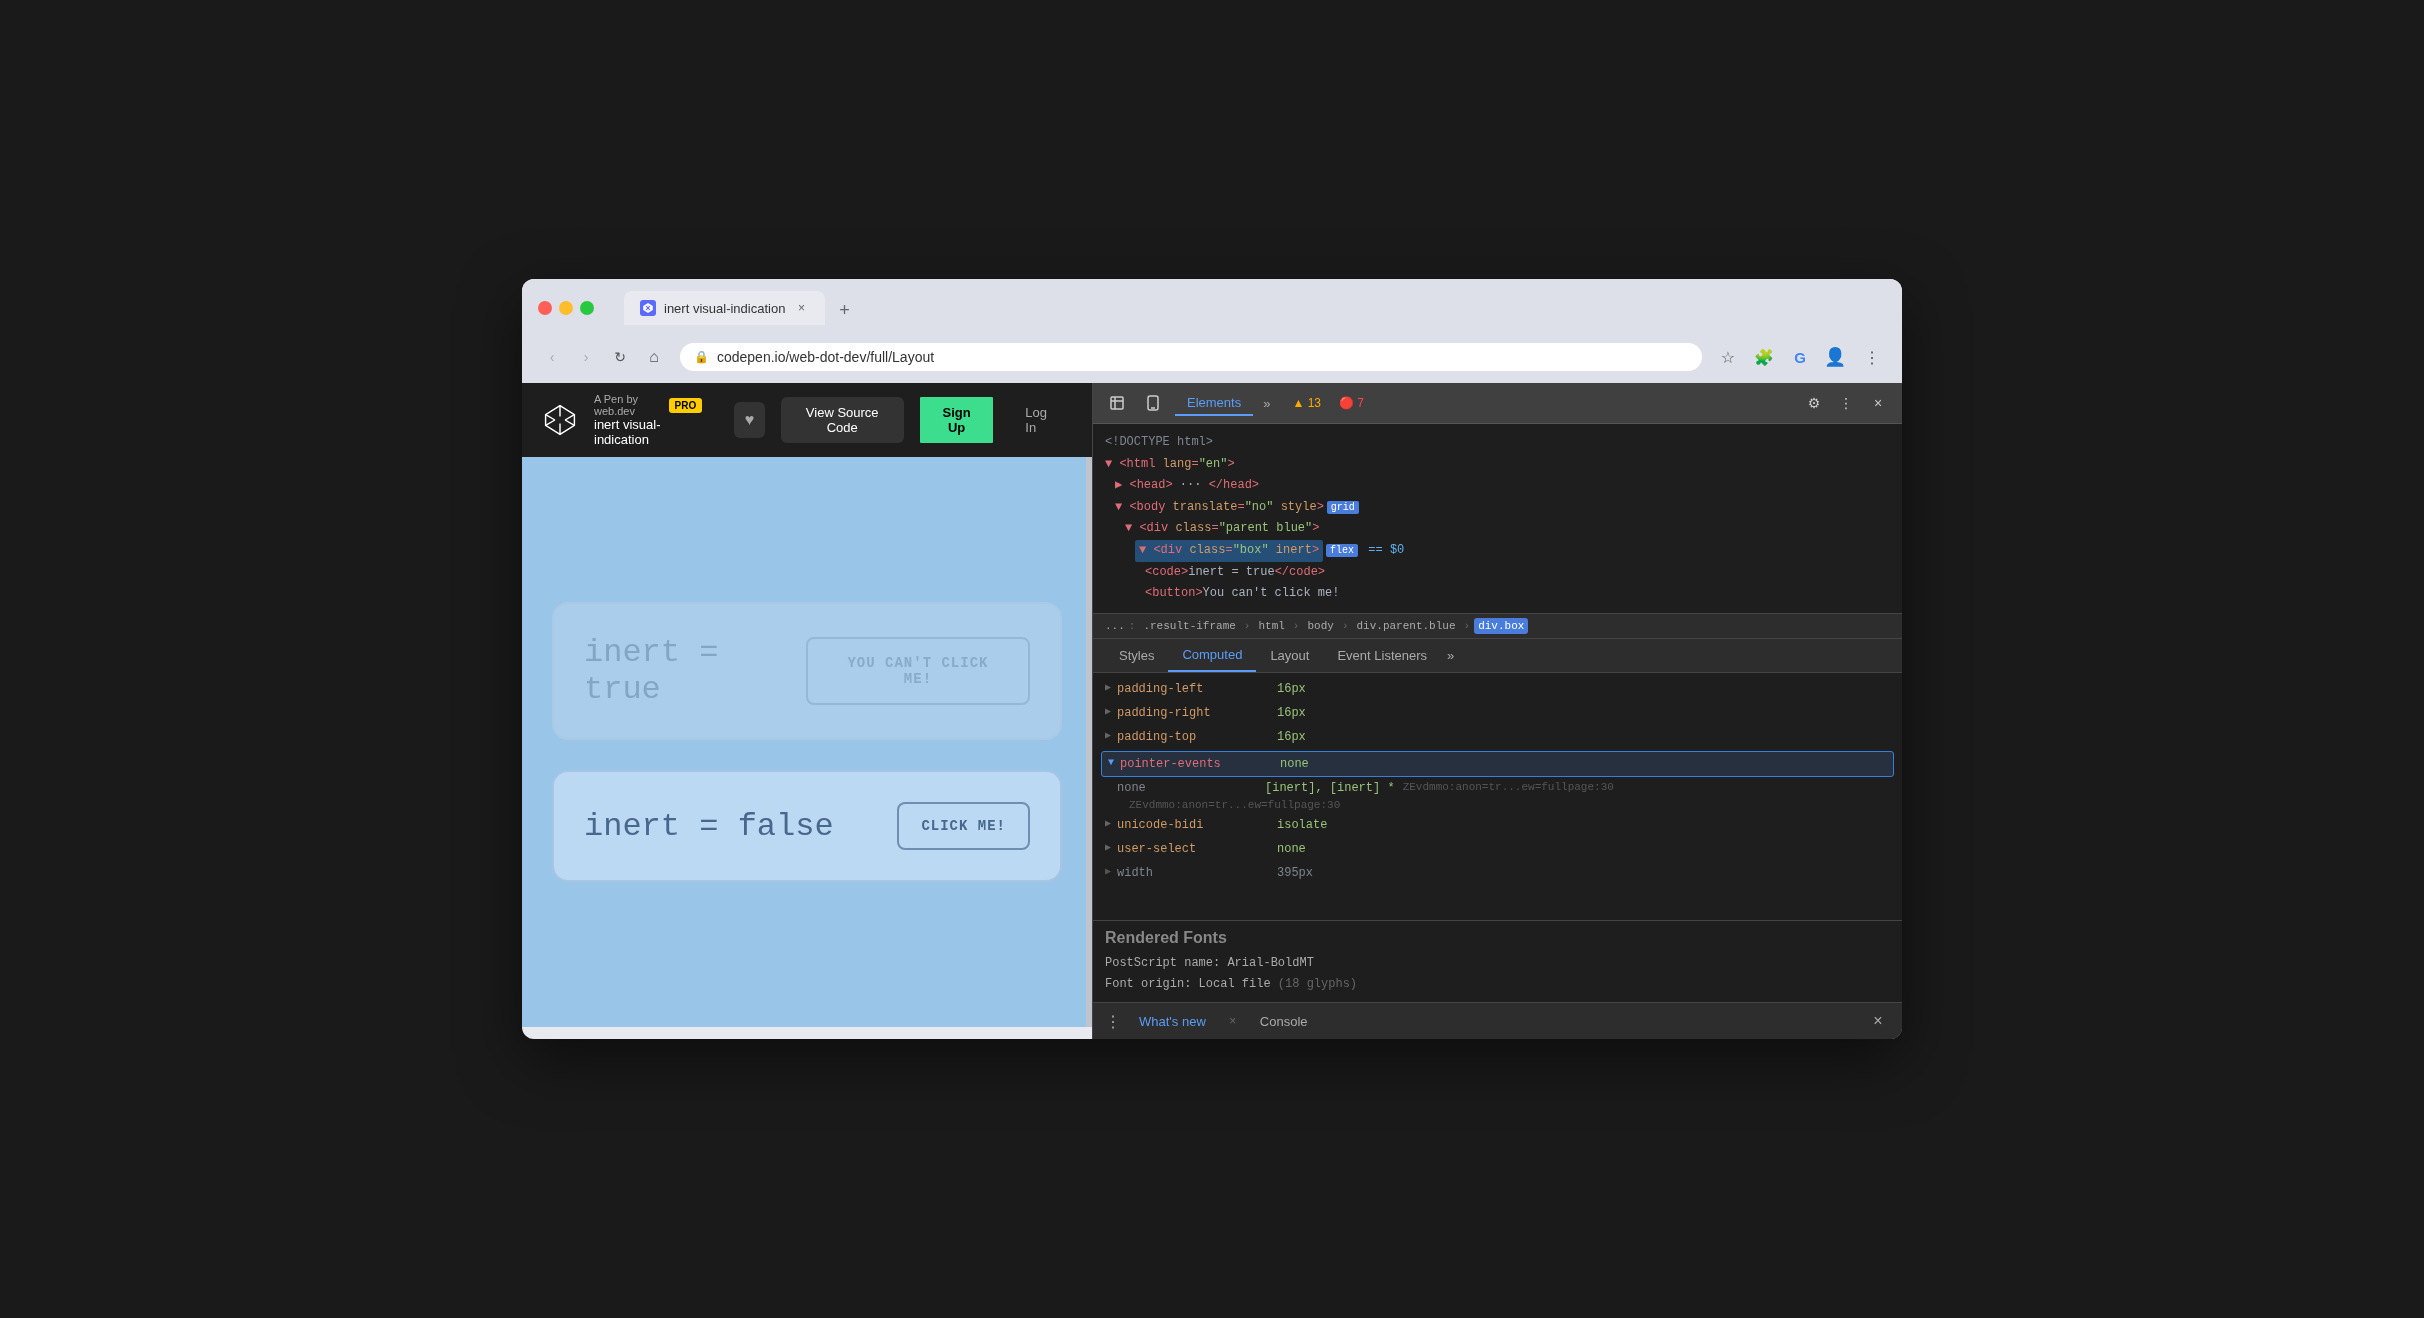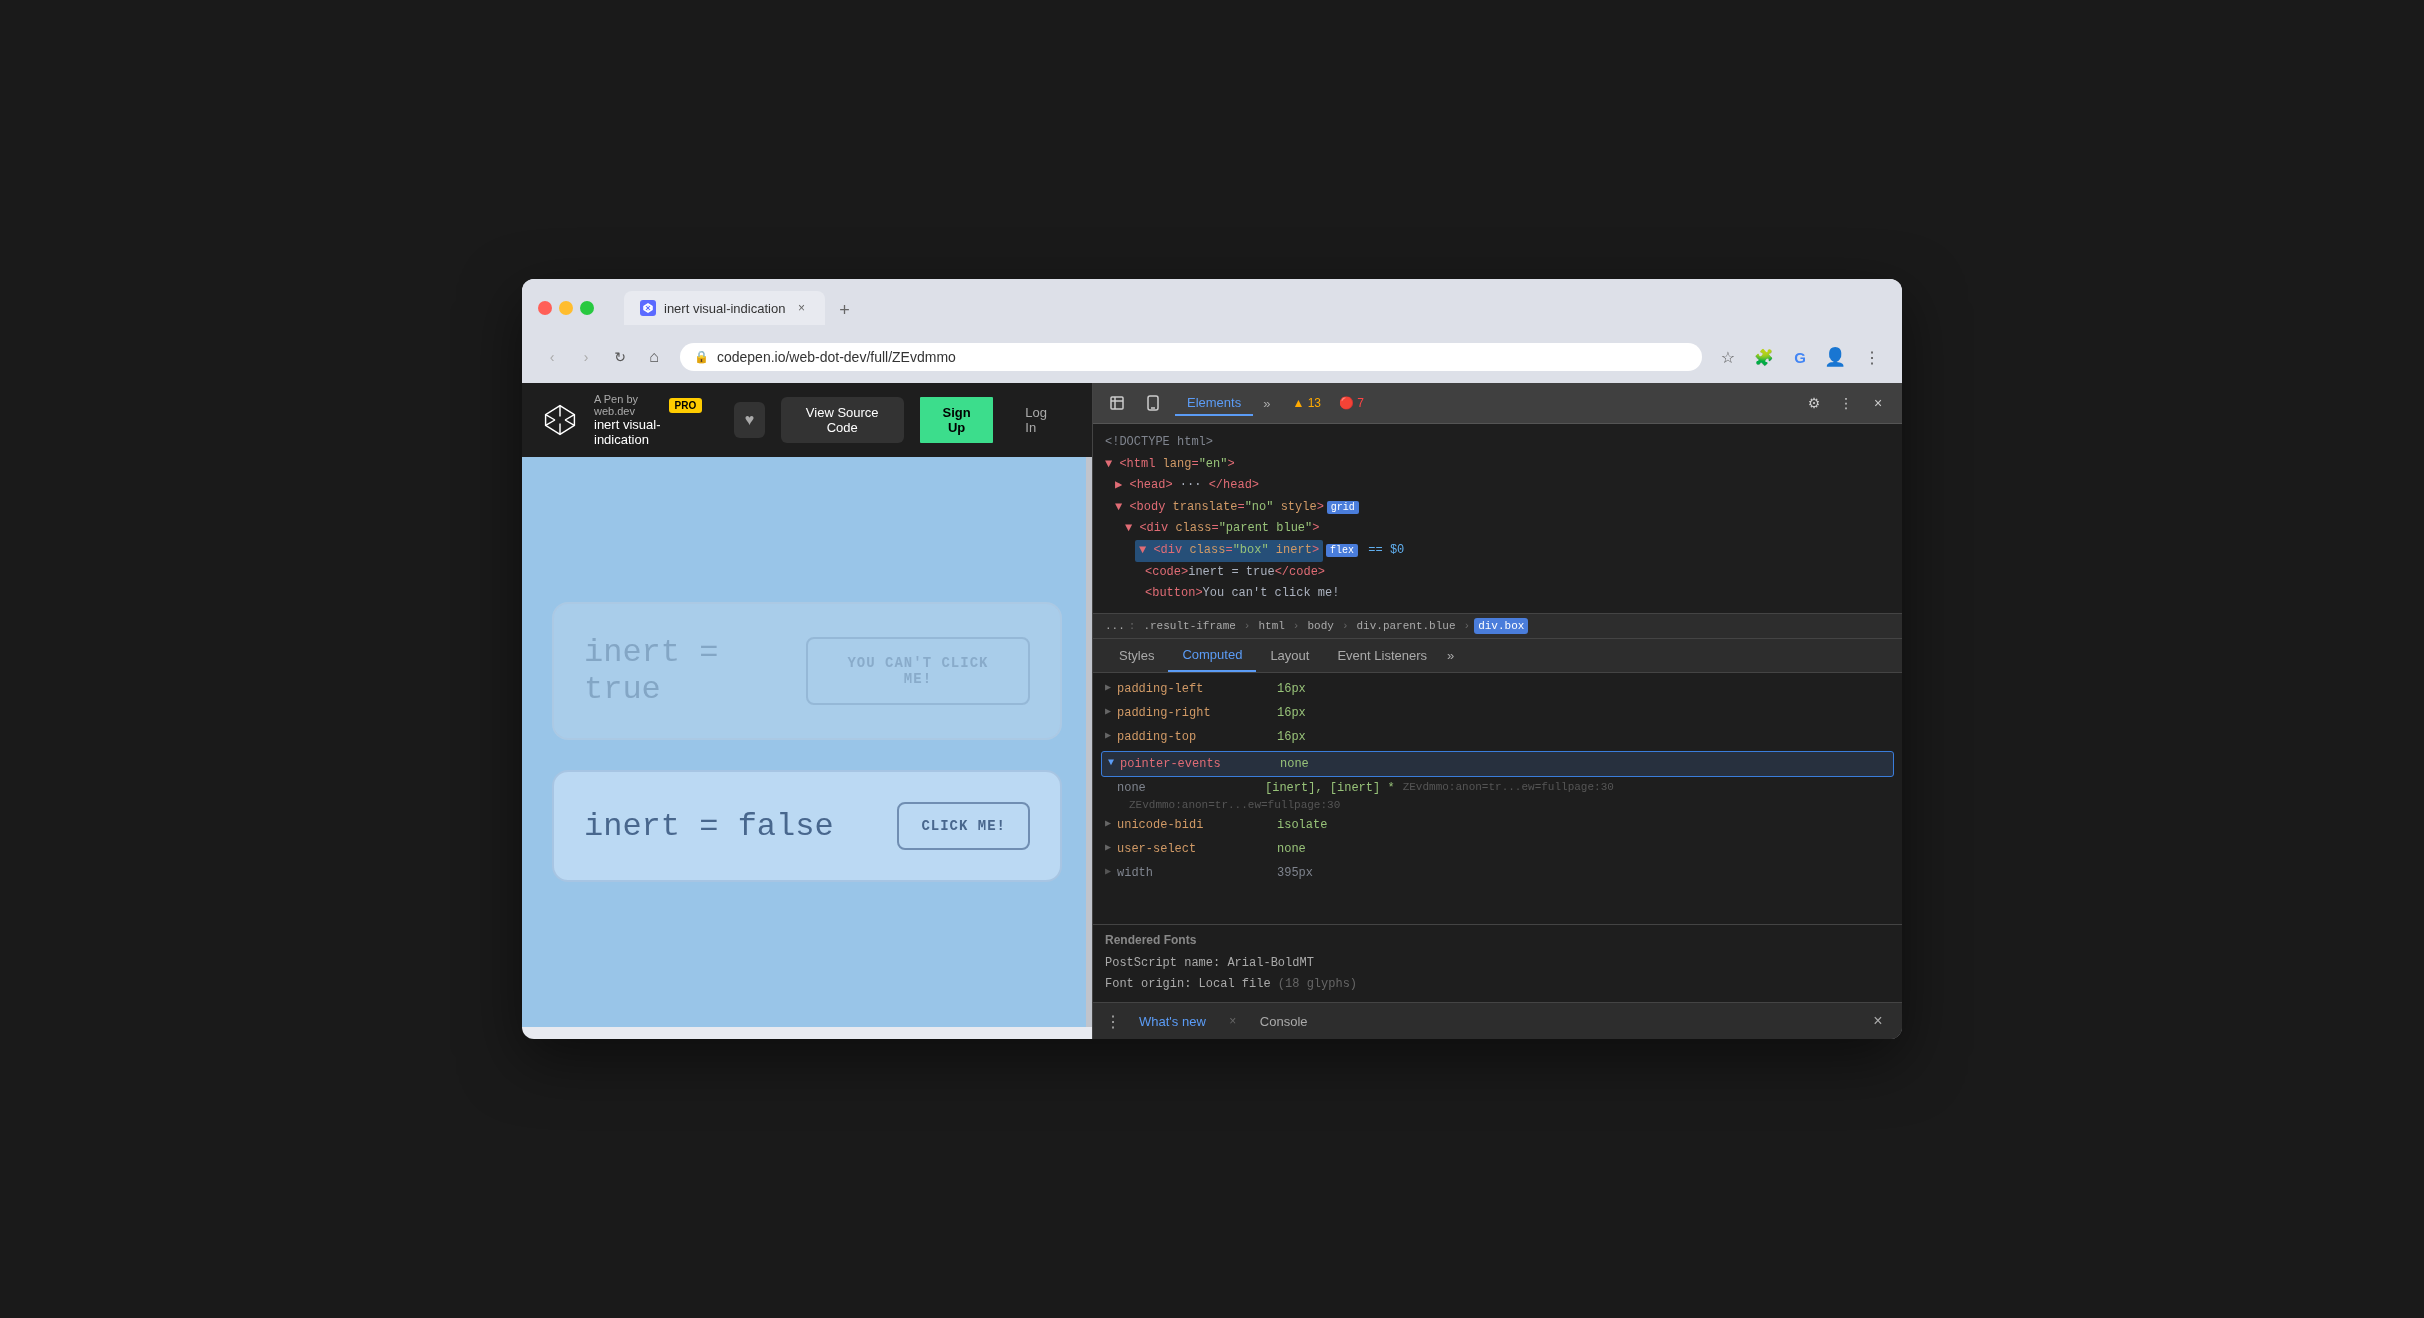--- a/index.html
+++ b/index.html
@@ -537,21 +537,21 @@
     .css-sub-prop { color: #7f848e; min-width: 148px; }
     .css-sub-val { color: #98c379; }
     .css-sub-source { color: #555; font-size: 11px; margin-left: 8px; }
     
     .rendered-fonts {
       padding: 8px 12px;
       border-top: 1px solid #444;
       flex-shrink: 0;
     }
     .rendered-fonts-title {
-      font-size: 12px;
+      font-size: 16px;
       color: #888;
       font-weight: 600;
       margin-bottom: 6px;
     }
     .font-info-line {
       font-family: 'Courier New', monospace;
       font-size: 12px;
       color: #aaa;
       line-height: 1.7;
     }
@@ -640,21 +640,21 @@
 
   <div class="address-bar">
     <div class="nav-buttons">
       <div class="nav-btn disabled">‹</div>
       <div class="nav-btn disabled">›</div>
       <div class="nav-btn">↻</div>
       <div class="home-btn">⌂</div>
     </div>
     <div class="url-bar">
       <span class="url-icon">🔒</span>
-      <span class="url-text">codepen.io/web-dot-dev/full/ZEvdmmo</span>
+      <span class="url-text">codepen.io/web-dot-dev/full/Layout</span>
     </div>
     <div class="toolbar-right">
       <div class="toolbar-btn">☆</div>
       <div class="toolbar-btn">🧩</div>
       <div class="toolbar-btn">
         <span style="font-weight:bold;font-size:15px;color:#4285f4;">G</span>
       </div>
       <div class="toolbar-btn">
         <span style="font-size:18px;">👤</span>
       </div>

